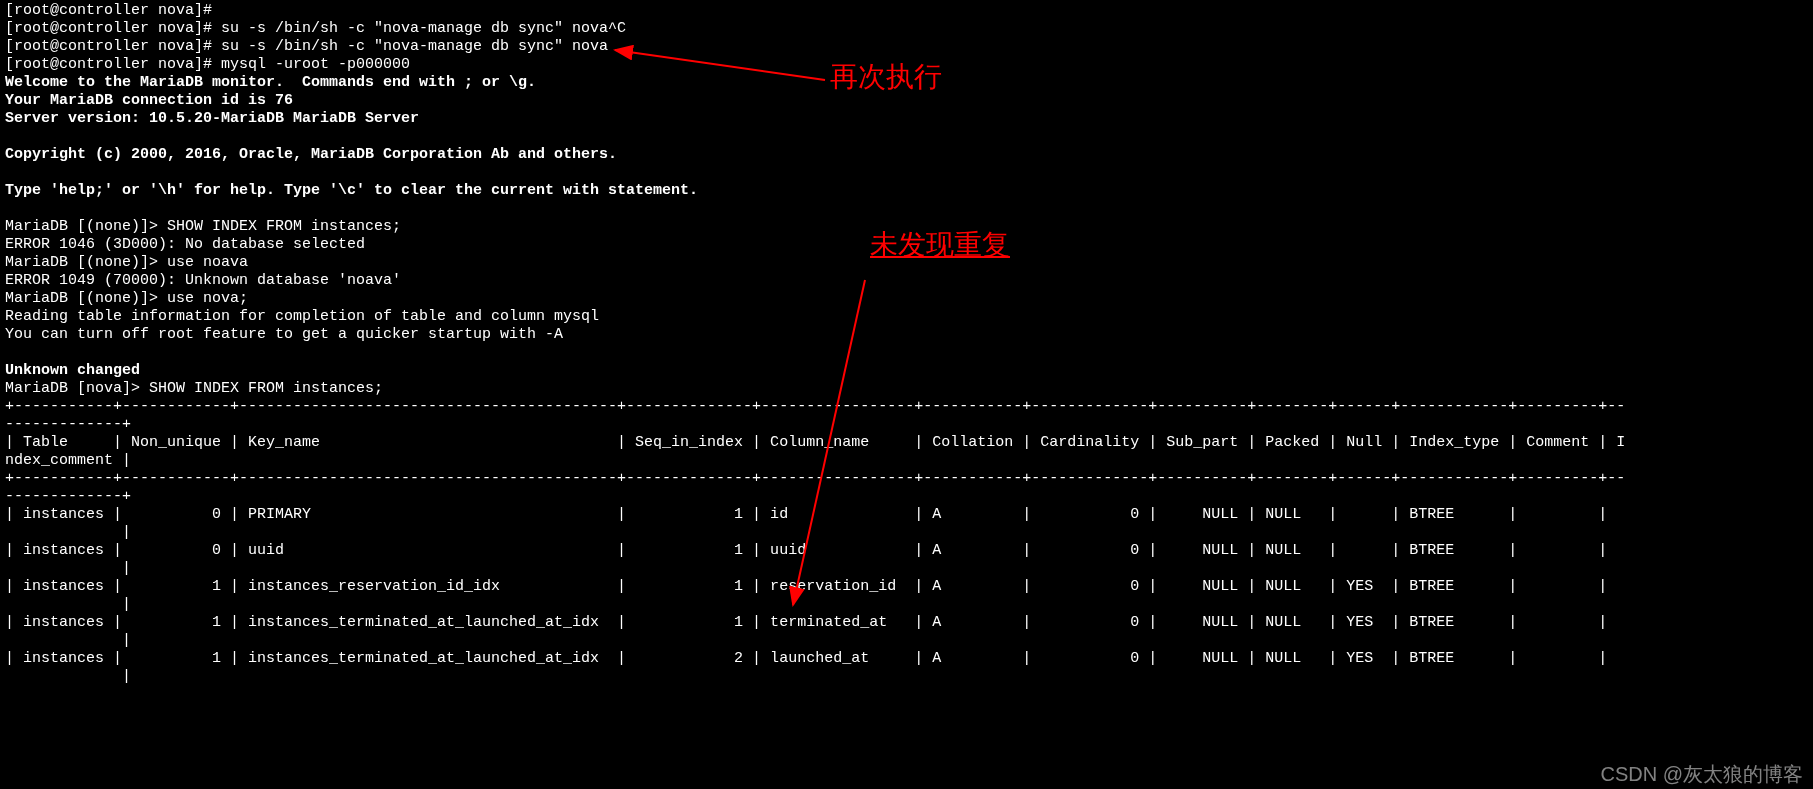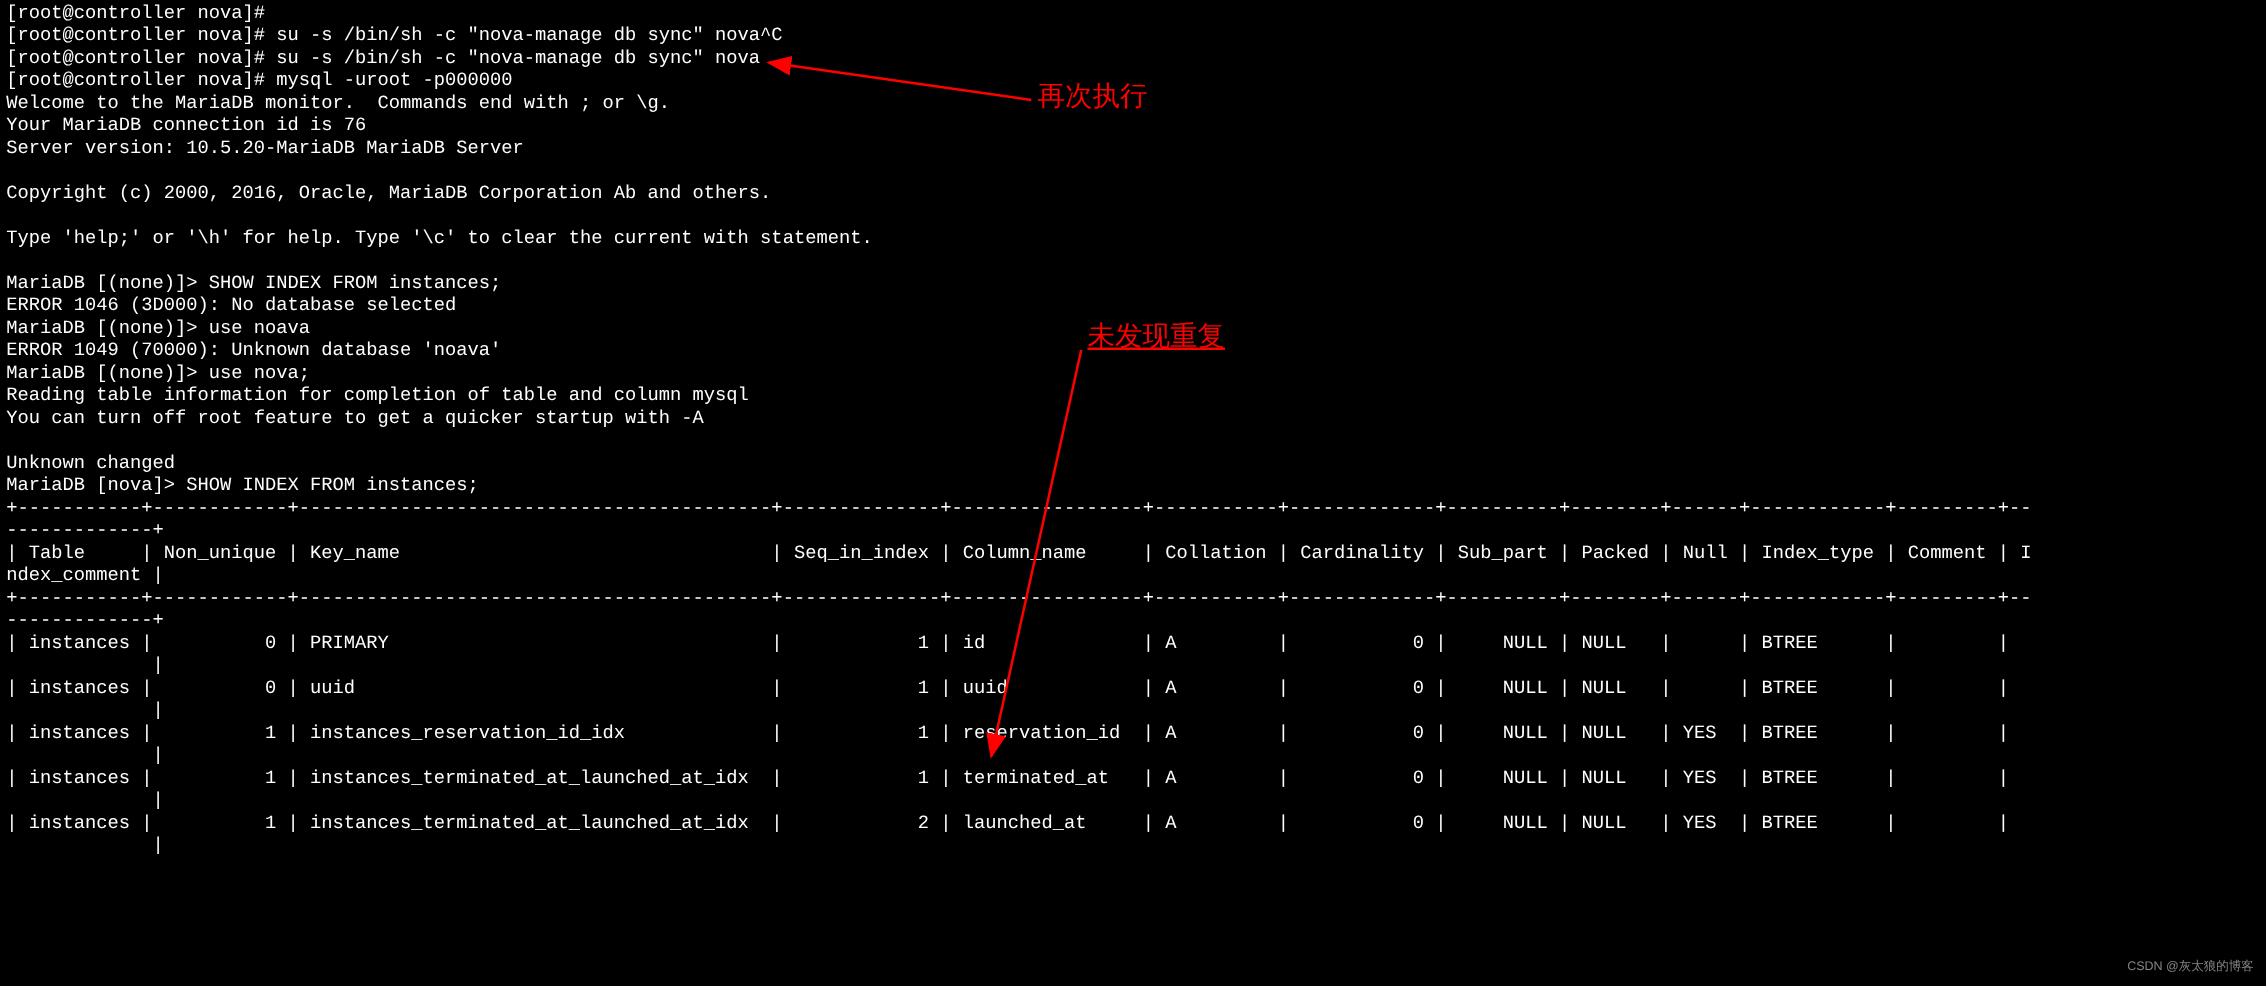--- a/index.html
+++ b/index.html
@@ -1,19 +1,19 @@
 <!DOCTYPE html>
 <html><head>
 <meta charset="utf-8">
 <style>
   html,body{margin:0;padding:0;background:#000;color:#fff;font-family:Consolas,'Courier New',monospace;font-size:15px;line-height:18px;overflow:hidden;}
   .terminal{white-space:pre;padding:2px 5px;position:relative;width:1813px;height:789px;box-sizing:border-box;}
-  .bold{font-weight:normal;}
-  .annotation{position:absolute;color:#ff0000;font-family:"Microsoft YaHei","SimSun",sans-serif;font-size:22px;pointer-events:none;}
-  .watermark{position:absolute;right:10px;bottom:6px;color:rgba(200,200,200,0.65);font-family:"Microsoft YaHei",sans-serif;font-size:10px;}
+  .bold{font-weight:bold;}
+  .annotation{position:absolute;color:#ff0000;font-family:"Microsoft YaHei","SimSun",sans-serif;font-size:28px;pointer-events:none;}
+  .watermark{position:absolute;right:10px;bottom:6px;color:rgba(200,200,200,0.65);font-family:"Microsoft YaHei",sans-serif;font-size:20px;}
   svg.overlay{position:absolute;top:0;left:0;pointer-events:none;}
 </style>
 </head>
 <body>
 
 <div class="terminal"><div id="lines"><span class="">[root@controller nova]#</span>
 <span class="">[root@controller nova]# su -s /bin/sh -c "nova-manage db sync" nova^C</span>
 <span class="">[root@controller nova]# su -s /bin/sh -c "nova-manage db sync" nova</span>
 <span class="">[root@controller nova]# mysql -uroot -p000000</span>
 <span class="bold">Welcome to the MariaDB monitor.  Commands end with ; or \g.</span>
@@ -54,15 +54,15 @@
   <svg class="overlay" width="1813" height="789">
     <defs>
       <marker id="arrowhead" markerWidth="10" markerHeight="8" refX="9" refY="4" orient="auto">
         <polygon points="0 0, 10 4, 0 8" fill="#ff0000"></polygon>
       </marker>
     </defs>
     <line x1="825" y1="80" x2="615" y2="50" stroke="#ff0000" stroke-width="2" marker-end="url(#arrowhead)"></line>
     <line x1="865" y1="280" x2="793" y2="605" stroke="#ff0000" stroke-width="2" marker-end="url(#arrowhead)"></line>
   </svg>
   <div class="annotation" style="left:830px;top:68px;">再次执行</div>
-  <div class="annotation" style="left:870px;top:260px;text-decoration:underline;">未发现重复</div>
+  <div class="annotation" style="left:870px;top:236px;text-decoration:underline;">未发现重复</div>
   <div class="watermark">CSDN @灰太狼的博客</div>
 </div>
 
 </body></html>

